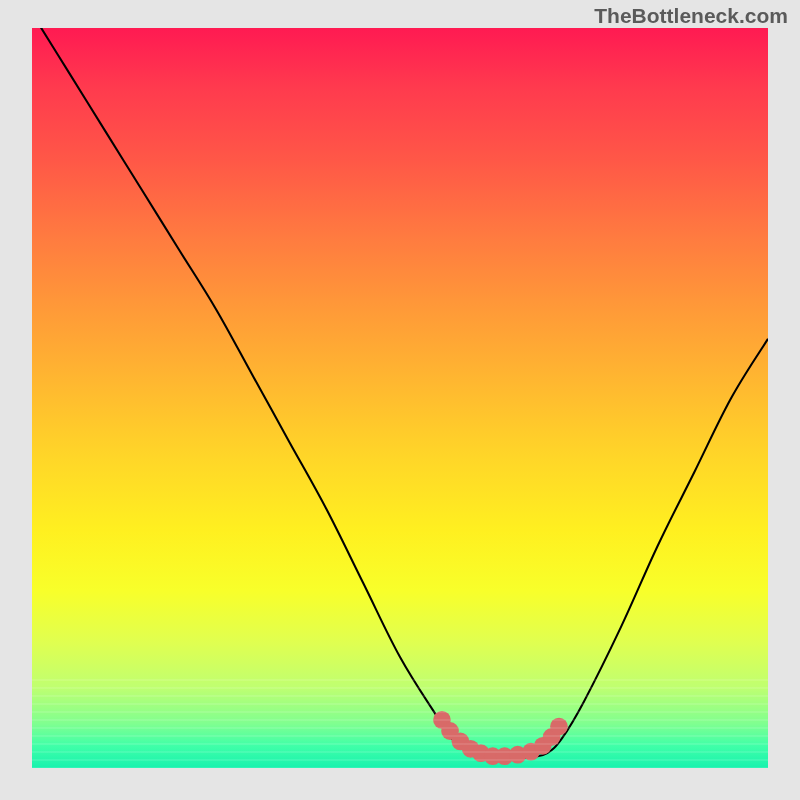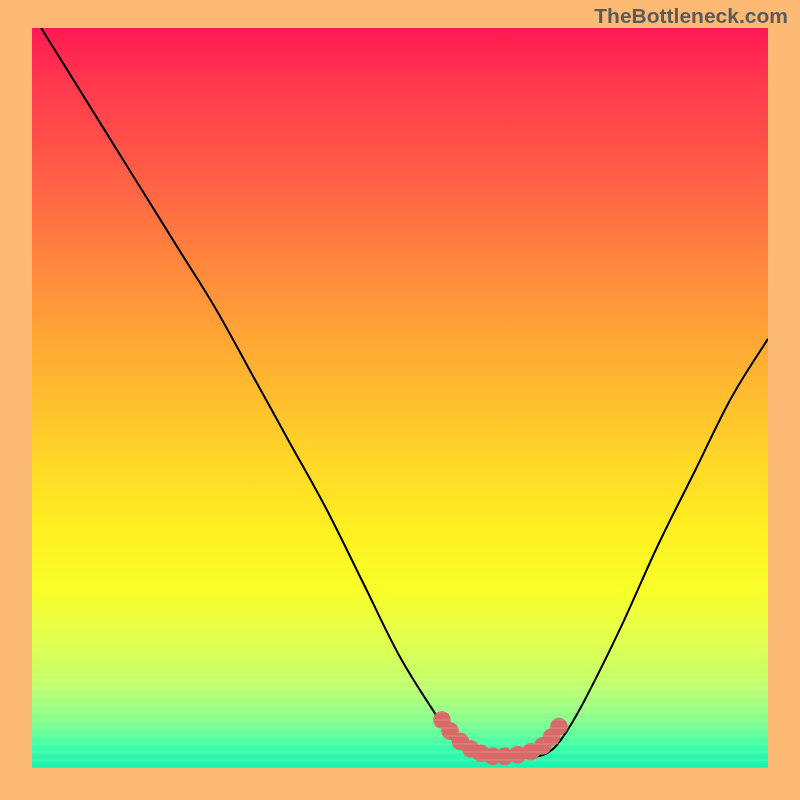--- a/index.html
+++ b/index.html
@@ -8,21 +8,21 @@
     width: 800px;
     height: 800px;
     overflow: hidden;
     font-family: Arial, sans-serif;
     background: #000;
   }
   .container {
     width: 800px;
     height: 800px;
     position: relative;
-    background: #fdba74;
+    background: #e5e5e5;
   }
   .watermark {
     position: absolute;
     top: 4px;
     right: 12px;
     font-size: 21px;
     font-weight: bold;
     color: #5a5a5a;
     z-index: 10;
   }

